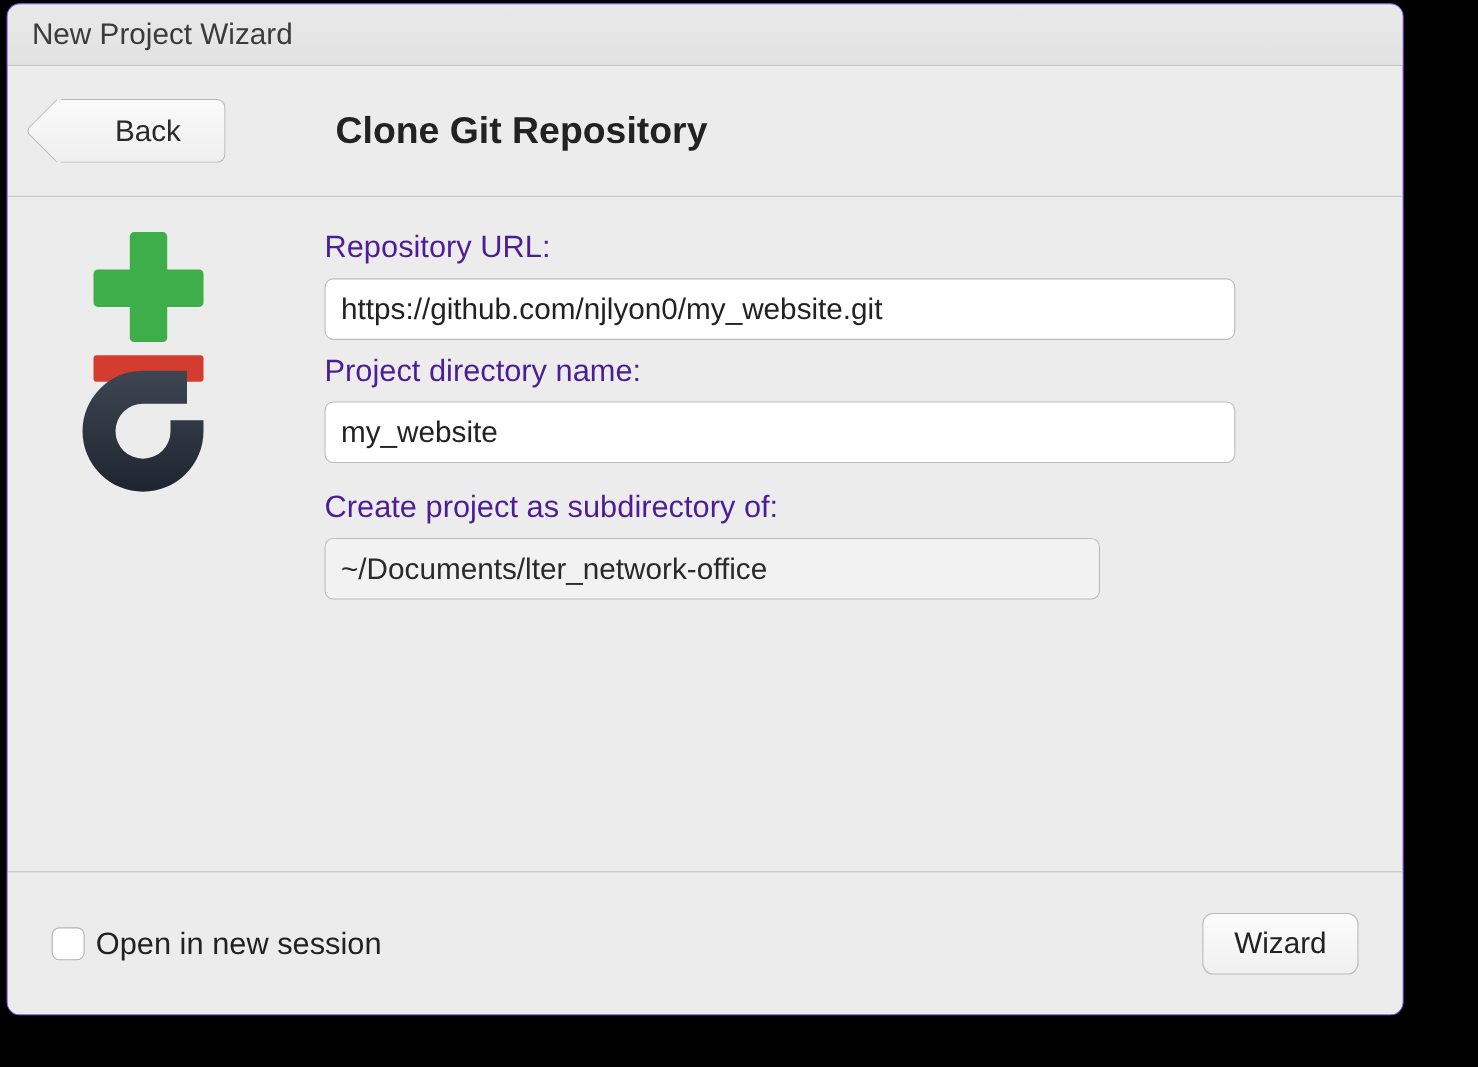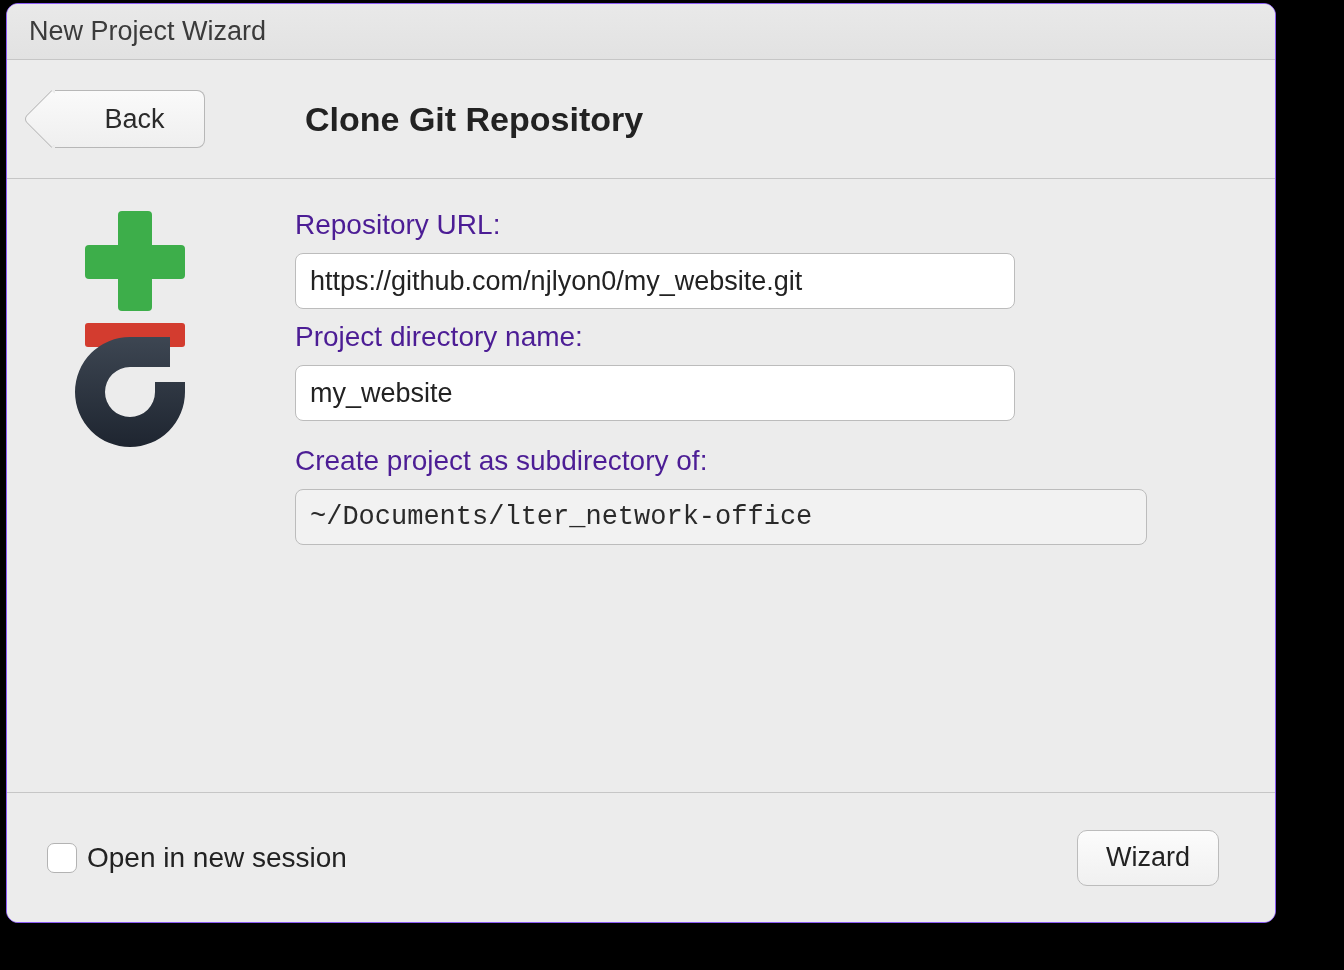--- a/index.html
+++ b/index.html
@@ -75,35 +75,34 @@
   }
   .git-icon { width: 170px; flex: 0 0 170px; }
   .form-col { flex: 1; display: flex; flex-direction: column; gap: 10px; }
   .field-label {
     font-size: 28px;
     color: #4c1d95;
     margin-top: 2px;
     margin-bottom: 2px;
   }
   .text-input {
-    width: 720px;
+    width: 828px;
     height: 56px;
     border: 1px solid #bcbcbc;
     border-radius: 8px;
     background: #fff;
     font-size: 27px;
     padding: 0 14px;
     color: #222;
     outline: none;
   }
   .text-input.readonly {
     background: #f2f2f2;
     color: #2a2a2a;
-    width: 852px;
-    font-family: Liberation Mono, monospace;
+    width: 705px;
   }
   .dir-row { display: flex; gap: 14px; align-items: center; }
   .btn {
     height: 56px;
     border: 1px solid #bcbcbc;
     border-radius: 10px;
     background: linear-gradient(#fcfcfc,#f0f0f0);
     font-size: 27px;
     color: #222;
     padding: 0 28px;
@@ -111,21 +110,21 @@
     display: inline-flex;
     align-items: center;
     justify-content: center;
   }
   .footer {
     border-top: 1px solid #c6c6c6;
     background: #ececec;
     height: 130px;
     display: flex;
     align-items: center;
-    padding: 0 56px 0 40px;
+    padding: 0 40px 0 40px;
   }
   .checkbox-wrap {
     display: flex;
     align-items: center;
     gap: 10px;
     font-size: 28px;
     color: #222;
   }
   .checkbox {
     width: 30px; height: 30px;

